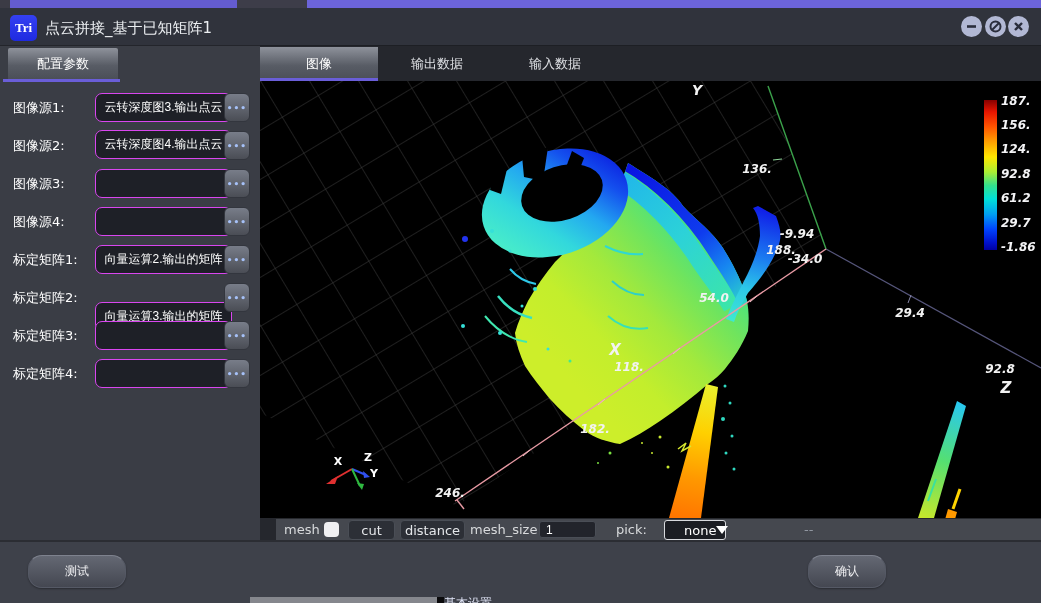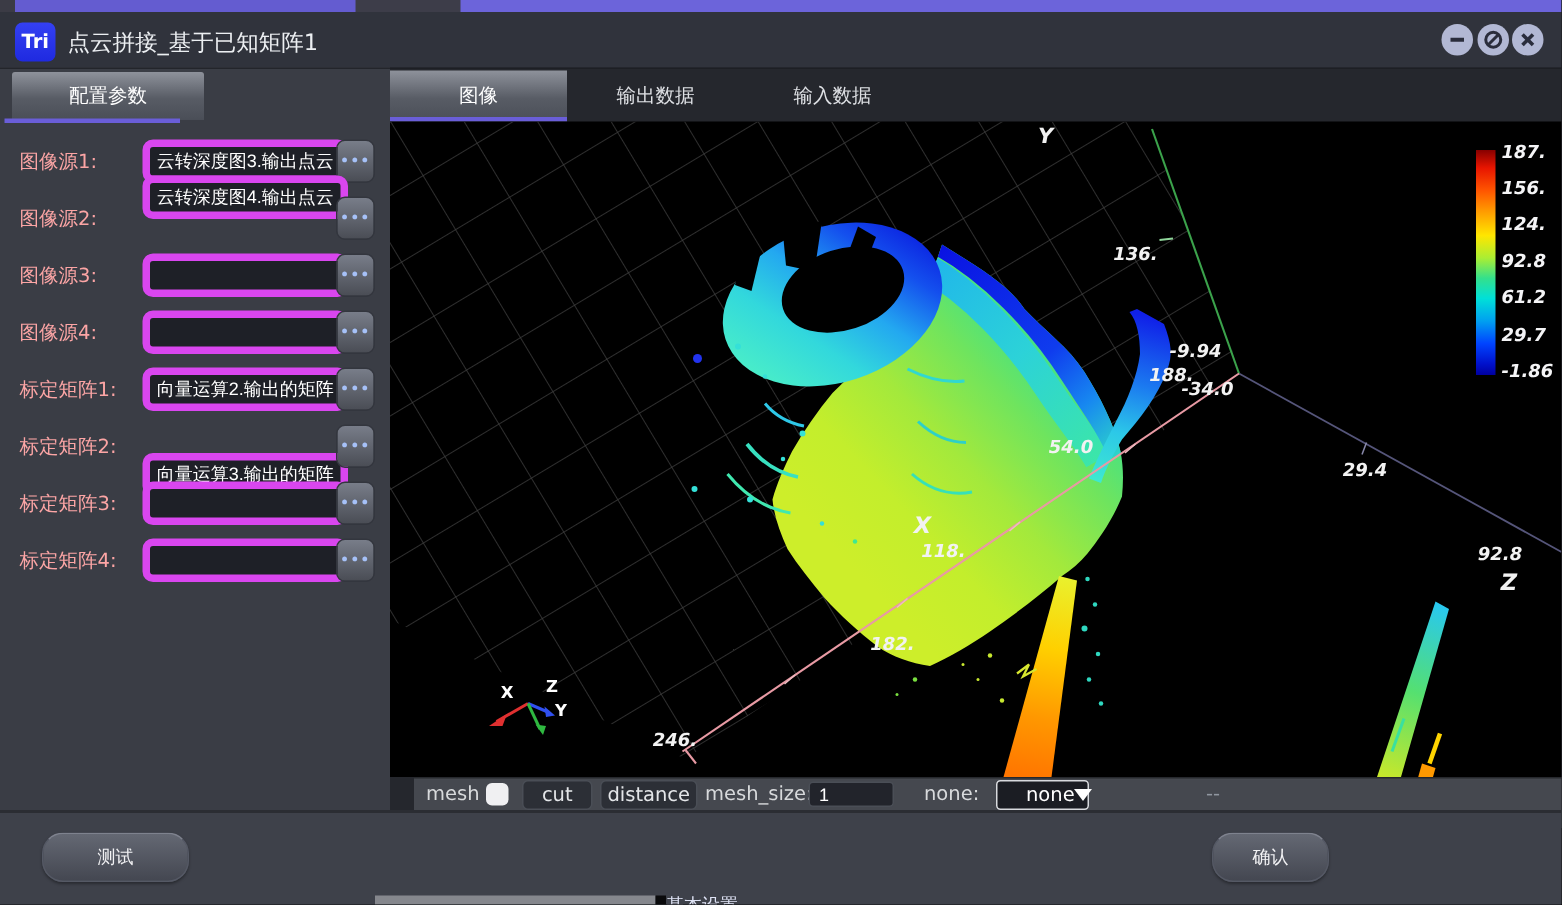--- a/index.html
+++ b/index.html
@@ -11,33 +11,33 @@
   .abs{position:absolute;}
   
   .top-strip{left:0;top:0;width:1041px;height:8px;background:#6c64da;}
   .strip-seg-a{left:0;top:0;width:10px;height:8px;background:#3b3b45;}
   .strip-seg-b{left:237px;top:0;width:70px;height:8px;background:#3d3d49;}
   .strip-seg-c{left:10px;top:0;width:227px;height:8px;background:#645cd0;}
   
   .titlebar{left:0;top:8px;width:1041px;height:37px;background:#30333c;}
   .logo{left:10px;top:7px;width:27px;height:26px;border-radius:5px;
     background:linear-gradient(#3440f2,#1f2ae0);color:#fff;font-weight:bold;
-    font-size:13px;display:flex;align-items:center;justify-content:center;}
+    font-size:13px;display:flex;align-items:center;justify-content:center;font-family:Liberation Serif, serif;}
   .win-title{left:45px;top:10px;color:#eceff2;font-size:15px;line-height:20px;}
   .winbtn{width:21px;height:21px;border-radius:50%;background:#b2b8d4;top:8px;
     display:flex;align-items:center;justify-content:center;}
   .winbtn svg{display:block;}
   
   .left-panel{left:0;top:45px;width:260px;height:495px;background:#3a3d45;border-top:1px solid #23252b;box-sizing:border-box;}
-  .cfg-tab{left:8px;top:2px;width:128px;height:32px;border-radius:2px 2px 0 0;
+  .cfg-tab{left:8px;top:2px;width:110px;height:32px;border-radius:2px 2px 0 0;
     background:linear-gradient(#8e929b,#585c65 55%,#4a4e57);
     color:#fff;font-size:13px;display:flex;align-items:center;justify-content:center;}
   .cfg-underline{left:3px;top:33px;width:117px;height:3px;background:#6a5ed8;}
-  .field-label{left:13px;width:80px;height:29px;color:#fca5a5;font-size:13px;display:flex;align-items:center;}
-  .field-input{left:95px;width:137px;height:29px;background:#1e2027;border:5px solid #d946ef;
+  .field-label{left:13px;width:80px;height:29px;color:#ffffff;font-size:13px;display:flex;align-items:center;}
+  .field-input{left:95px;width:137px;height:29px;background:#1e2027;border:1px solid #d946ef;
     border-radius:7px;color:#fff;font-size:12px;text-align:center;padding:0 2px;box-sizing:border-box;outline:none;}
   .browse-btn{left:224px;width:26px;height:29px;border-radius:6px;
     background:linear-gradient(#787d89,#4a4d55);border:1px solid #33363e;box-sizing:border-box;
     color:#a6c1f8;font-size:9px;letter-spacing:1px;display:flex;align-items:center;justify-content:center;font-weight:bold;}
   
   .right-panel{left:260px;top:45px;width:781px;height:495px;background:#25272d;border-top:1px solid #1d1f24;box-sizing:border-box;}
   .rtab{top:1px;width:118px;height:34px;display:flex;align-items:center;justify-content:center;
     color:#dfe1e5;font-size:13px;}
   .rtab.active{background:linear-gradient(#8e929b,#585c65 55%,#4a4e57);color:#fff;}
   .rtab-underline{left:0;top:32px;width:118px;height:3px;background:#6a5ed8;}
@@ -100,21 +100,21 @@
 
 <div class="abs left-panel">
   <div class="abs cfg-tab">配置参数</div>
   <div class="abs cfg-underline"></div>
 
   <div class="abs field-label" style="top:47px;">图像源1:</div>
   <input class="abs field-input" style="top: 47px;" value="云转深度图3.输出点云">
   <div class="abs browse-btn" style="top:47px;">•••</div>
 
   <div class="abs field-label" style="top:85px;">图像源2:</div>
-  <input class="abs field-input" style="top: 71px;" value="云转深度图4.输出点云">
+  <input class="abs field-input" style="top: 84px;" value="云转深度图4.输出点云">
   <div class="abs browse-btn" style="top:85px;">•••</div>
 
   <div class="abs field-label" style="top:123px;">图像源3:</div>
   <input class="abs field-input" style="top: 123px;" value="">
   <div class="abs browse-btn" style="top:123px;">•••</div>
 
   <div class="abs field-label" style="top:161px;">图像源4:</div>
   <input class="abs field-input" style="top: 161px;" value="">
   <div class="abs browse-btn" style="top:161px;">•••</div>
 
@@ -319,21 +319,21 @@
     <div class="abs cb-label" style="top:158px;">-1.86</div>
   </div>
 
   <div class="abs vtoolbar">
     <div class="abs vt-label" style="left:8px;">mesh</div>
     <div class="abs vt-check"></div>
     <div class="abs vt-btn" style="left:72px;width:47px;">cut</div>
     <div class="abs vt-btn" style="left:124px;width:65px;">distance</div>
     <div class="abs vt-label" style="left:194px;">mesh_size:</div>
     <input class="abs vt-input" value="1" style="">
-    <div class="abs vt-label" style="left:340px;">none:</div>
+    <div class="abs vt-label" style="left:340px;">pick:</div>
     <div class="abs vt-select">
       <span>none</span>
       <span class="vt-caret"></span>
     </div>
     <div class="abs vt-status">--</div>
   </div>
 </div>
 
 <div class="abs footer">
   <div class="abs push-btn" style="left:28px;top:13px;width:98px;">测试</div>

